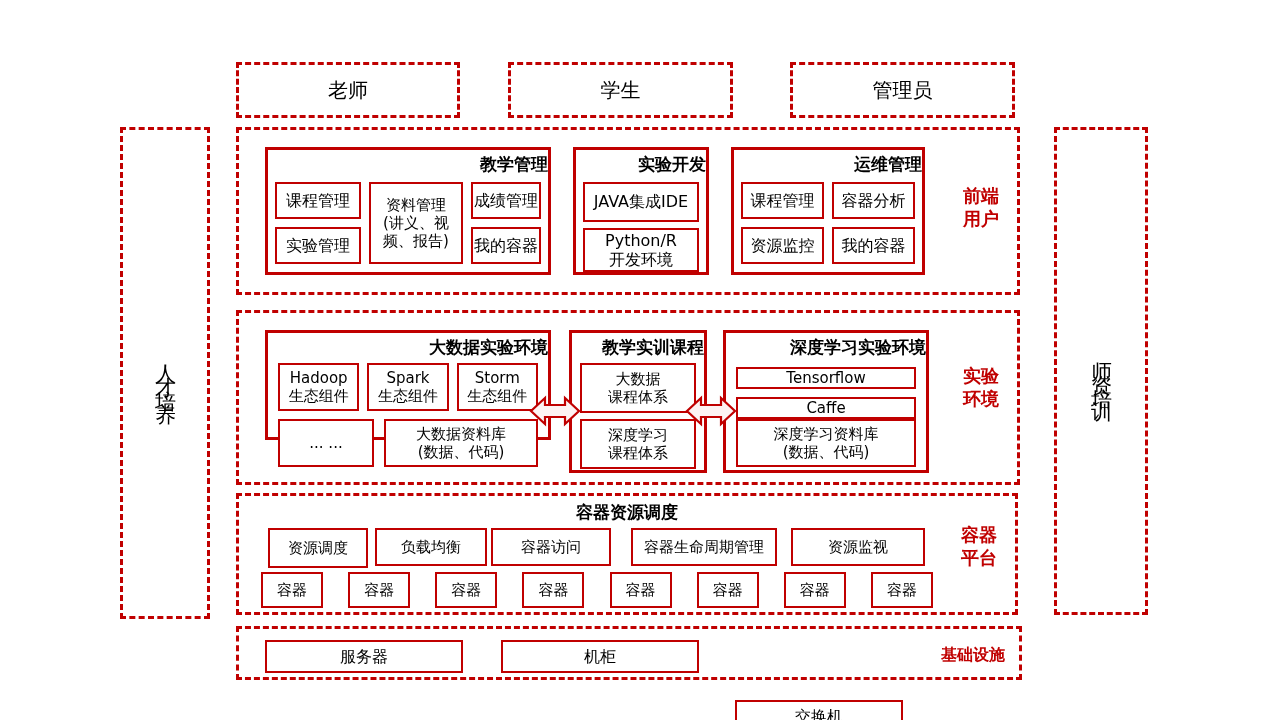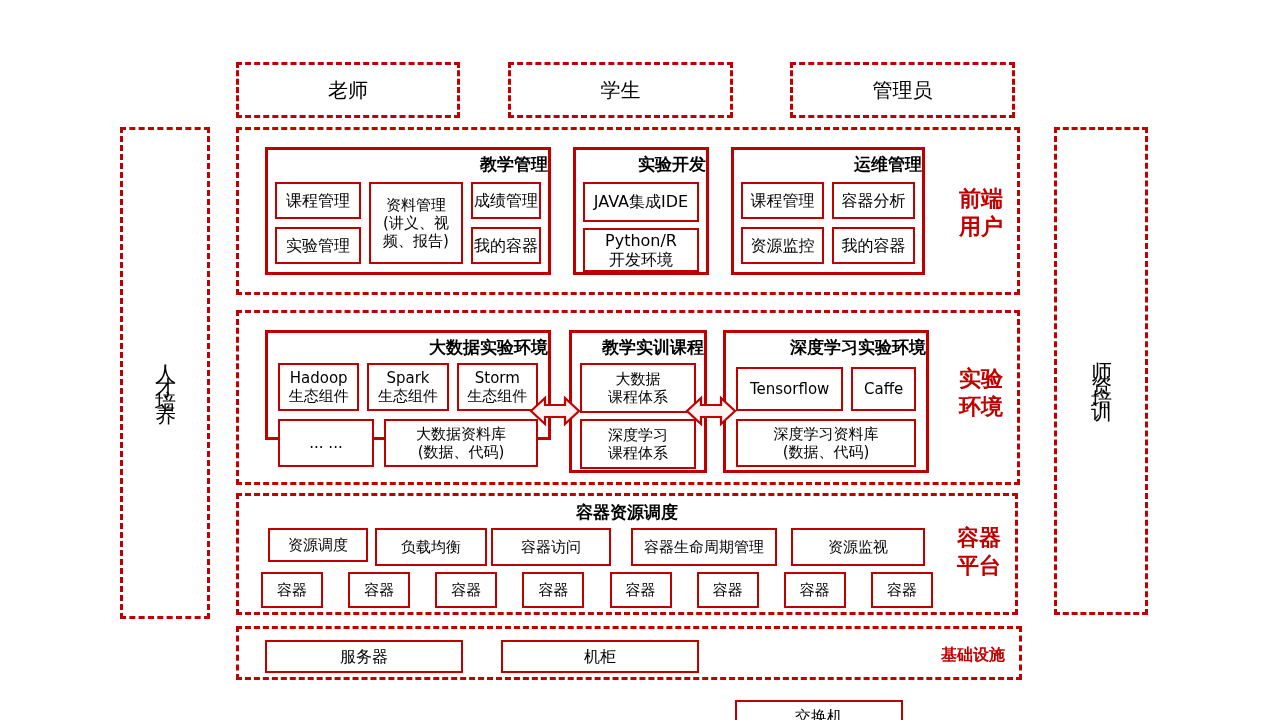--- a/index.html
+++ b/index.html
@@ -14,21 +14,21 @@
 
   .group { position:absolute; border:3px solid var(--accent); background:#fff; }
   .group-title { position:absolute; top:3px; left:0; right:0; text-align:right; font-weight:bold; font-size:17px; }
   .cell { position:absolute; border:2.5px solid var(--accent); background:#fff; display:flex; align-items:center; justify-content:center; text-align:center; font-size:15px; line-height:1.2; white-space:pre-line; }
   .cell.f16 { font-size:16px; }
 
   .cols { position:absolute; display:flex; }
   .col { display:flex; flex-direction:column; justify-content:space-between; }
   .col .cell, .rowflex .cell { position:static; }
 
-  .side-label { position:absolute; width:84px; text-align:center; color:var(--accent); font-weight:bold; font-size:22px; line-height:1.25; }
+  .side-label { position:absolute; width:84px; text-align:center; color:var(--accent); font-weight:bold; font-size:18px; line-height:1.25; }
   .side-label .wrap2 { display:inline-block; width:48px; }
 
   .rowflex { position:absolute; display:flex; }
   .arrow { position:absolute; width:52px; height:34px; }
 
   .platform-title { position:absolute; top:5px; left:0; right:0; text-align:center; font-weight:bold; font-size:17px; }
   .infra-label { position:absolute; right:14px; top:16px; color:var(--accent); font-weight:bold; font-size:16px; }
 </style>
 </head>
 <body>
@@ -120,21 +120,21 @@
     <div class="group" style="left:330px; top:17px; width:138px; height:143px;">
       <div class="group-title">教学实训课程</div>
       <div class="cell" style="top:30px; left:8px; right:8px; height:50px;">大数据
 课程体系</div>
       <div class="cell" style="top:86px; left:8px; right:8px; height:50px;">深度学习
 课程体系</div>
     </div>
 
     <div class="group" style="left:484px; top:17px; width:206px; height:143px;">
       <div class="group-title">深度学习实验环境</div>
-      <div class="rowflex" style="top:34px; left:10px; right:10px; height:44px; gap:8px;">
+      <div class="rowflex" style="top:34px; left:10px; right:10px; height:37px; gap:8px;flex-direction:column;">
         <div class="cell" style="flex:1.7;">Tensorflow</div>
         <div class="cell" style="flex:1;">Caffe</div>
       </div>
       <div class="cell" style="top:86px; left:10px; right:10px; height:48px;">深度学习资料库
 (数据、代码)</div>
     </div>
 
     <svg class="arrow" style="left:290px; top:81px;" viewBox="0 0 52 34">
       <polygon points="2,17 16,4 16,11 36,11 36,4 50,17 36,30 36,23 16,23 16,30" fill="#fdf3f3" stroke="#c00000" stroke-width="2.2"></polygon>
     </svg>
@@ -143,21 +143,21 @@
     </svg>
 
     <div class="side-label" style="left:700px; top:52px;">
       <span class="wrap2">实验环境</span>
     </div>
   </div>
 
   <div class="dashed" style="left:236px; top:493px; width:782px; height:122px;">
     <div class="platform-title">容器资源调度</div>
 
-    <div class="cell" style="left:29px; top:32px; width:100px; height:34px;">资源调度</div>
+    <div class="cell" style="left:29px; top:32px; width:100px; height:40px;">资源调度</div>
     <div class="cell" style="left:136px; top:32px; width:112px; height:38px;">负载均衡</div>
     <div class="cell" style="left:392px; top:32px; width:146px; height:38px;">容器生命周期管理</div>
     <div class="cell" style="left:252px; top:32px; width:120px; height:38px;">容器访问</div>
     <div class="cell" style="left:552px; top:32px; width:134px; height:38px;">资源监视</div>
 
     <div class="rowflex" style="left:22px; top:76px; width:672px; height:36px; justify-content:space-between;">
       <div class="cell" style="width:62px;">容器</div>
       <div class="cell" style="width:62px;">容器</div>
       <div class="cell" style="width:62px;">容器</div>
       <div class="cell" style="width:62px;">容器</div>

